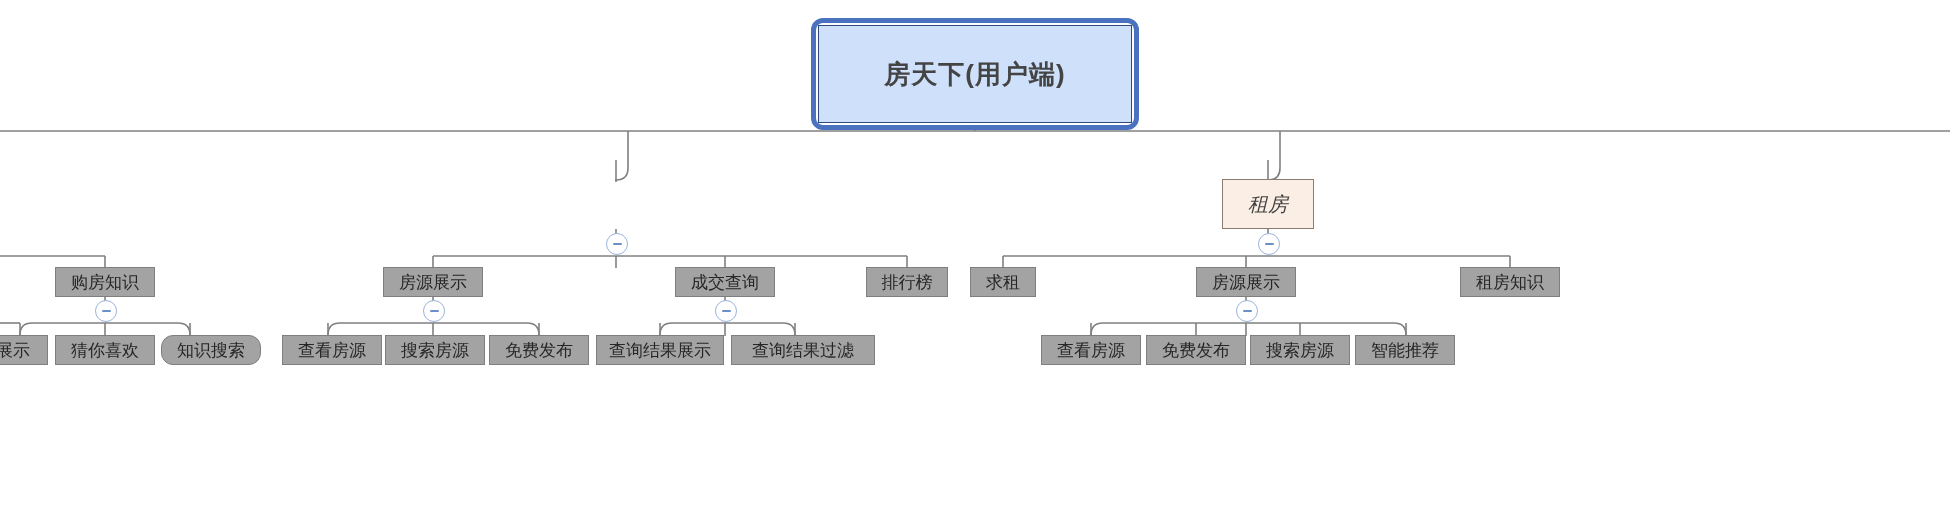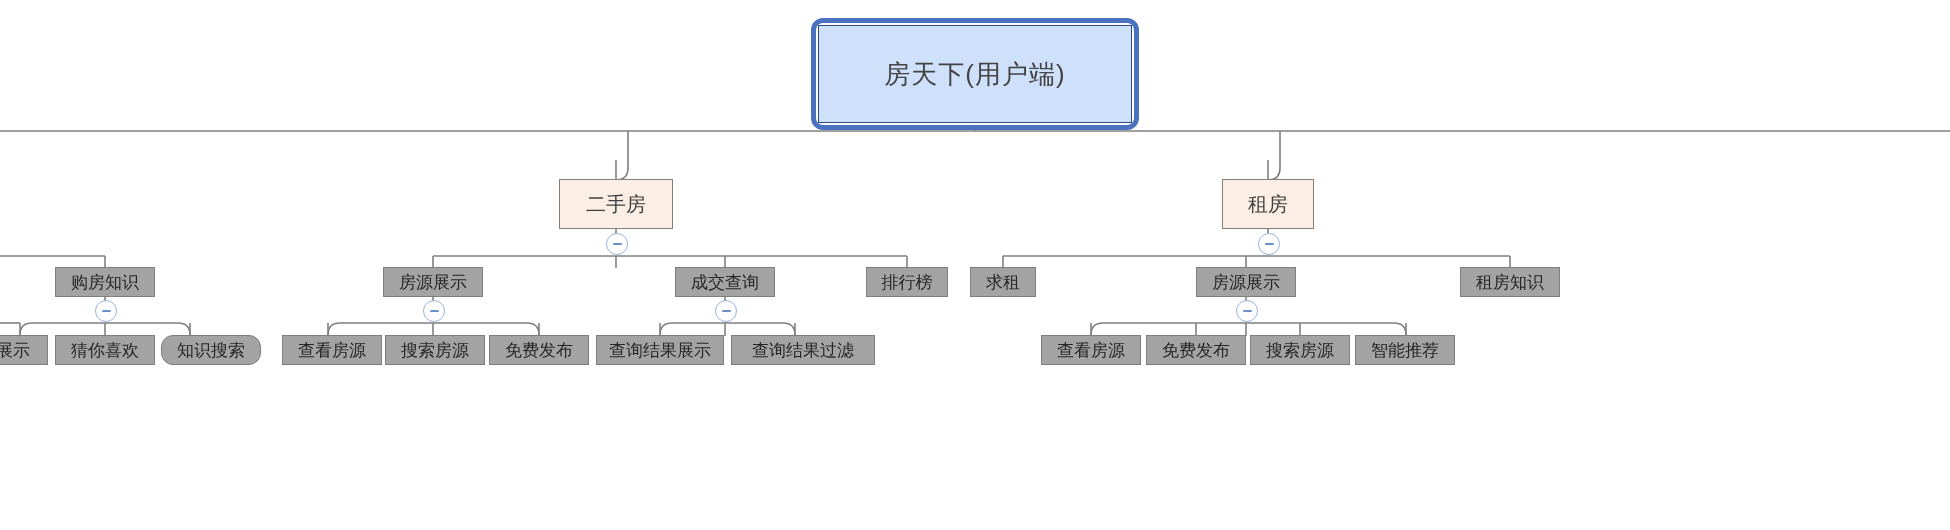--- a/index.html
+++ b/index.html
@@ -20,21 +20,21 @@
     text-align:center;
     white-space:nowrap;
     color:#3f3f3f;
   }
 
   
   .node-root{
     background:#cfe0fb;
     border:1px solid #2e4a7d;
     font-size:26px;
-    font-weight:normal;
+    font-weight:bold;
     color:#444444;
     letter-spacing:1px;
     z-index:5;
   }
   .root-sel{
     position:absolute;
     border:5px solid #4a72bf;
     border-radius:12px;
     background:#ffffff;
     box-sizing:border-box;
@@ -133,26 +133,25 @@
       <path d="M1091,323 L1091,336"></path>
       <path d="M1196,323 L1196,336"></path>
       <path d="M1300,323 L1300,336"></path>
       <path d="M1406,323 L1406,336"></path>
     </g>
   </svg>
 
   <div class="root-sel" style="left:811px;top:18px;width:328px;height:112px;"></div>
   <div class="node node-root" style="left:818px;top:25px;width:314px;height:98px;">房天下(用户端)</div>
 
-  <div class="node node-l2" style="left:559px;top:179px;width:114px;height:50px;">二手房</div>
   <div class="toggle" style="left:606px;top:233px;">
     <span class="bar"></span>
   </div>
 
-  <div class="node node-l2" style="left:1222px;top:179px;width:92px;height:50px;">租房</div>
+  <div class="node node-l2" style="left:1222px;top:179px;width:92px;height:50px;font-style:italic;">租房</div>
   <div class="toggle" style="left:1258px;top:233px;">
     <span class="bar"></span>
   </div>
 
   <div class="node node-l3" style="left:55px;top:267px;width:100px;height:30px;">购房知识</div>
   <div class="toggle" style="left:95px;top:300px;">
     <span class="bar"></span>
   </div>
 
   <div class="node node-l3" style="left:383px;top:267px;width:100px;height:30px;">房源展示</div>

